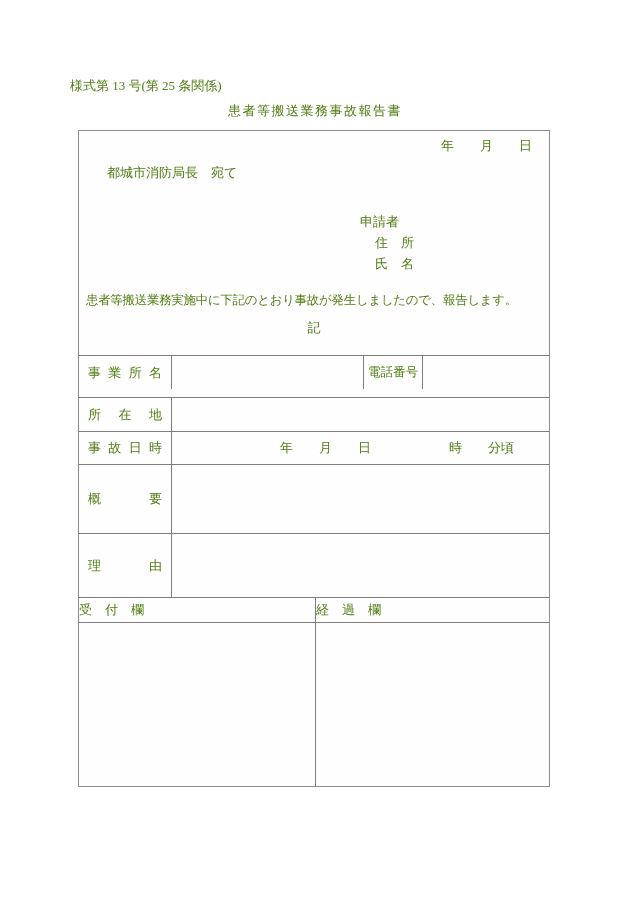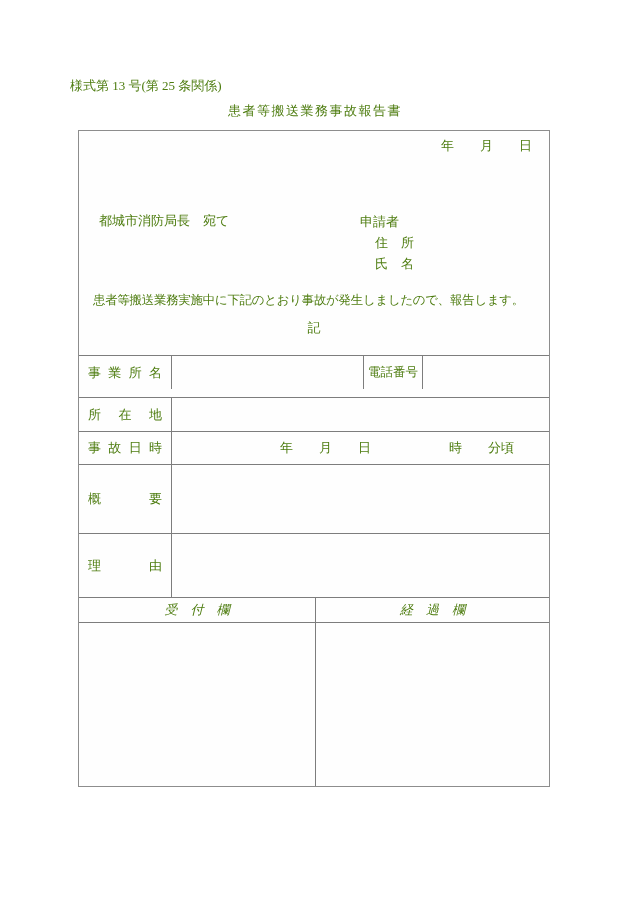--- a/index.html
+++ b/index.html
@@ -46,24 +46,23 @@
   
   .date-line {
     position: absolute;
     top: 6px;
     right: 17px;
     font-size: 13px;
     white-space: pre;
   }
   .addressee {
     position: absolute;
-    left: 20px;
+    left: 28px;
     top: 33px;
     white-space: pre;
-    margin-top: 48px;
   }
   .applicant-label {
     position: absolute;
     left: 281px;
     top: 82px;
     white-space: pre;
   }
   .applicant-address {
     position: absolute;
     left: 296px;
@@ -72,25 +71,26 @@
   }
   .applicant-name {
     position: absolute;
     left: 296px;
     top: 124px;
     white-space: pre;
     text-align: right;
   }
   .statement {
     position: absolute;
-    left: 14px;
+    left: 0;
     top: 161px;
     width: 445px;
     font-size: 12.4px;
     letter-spacing: -0.2px;
+    text-align: center;
   }
   .record-heading {
     position: absolute;
     left: 0;
     top: 188px;
     width: 100%;
     text-align: center;
   }
   
   .trow {
@@ -144,25 +144,23 @@
     line-height: 32px;
     white-space: pre;
     overflow: hidden;
   }
   .cell-half-left {
     width: 237px;
     flex: 0 0 237px;
     border-right: 1px solid #7d7d7d;
   }
   .section-head {
-    text-align: center;
     line-height: 24px;
     white-space: pre;
     overflow: hidden;
-    font-style: italic;
   }
 </style>
 </head>
 <body>
 
 <div class="page">
 
   <div class="form-number">様式第 13 号(第 25 条関係)</div>
 
   <div class="form-title">患者等搬送業務事故報告書</div>

